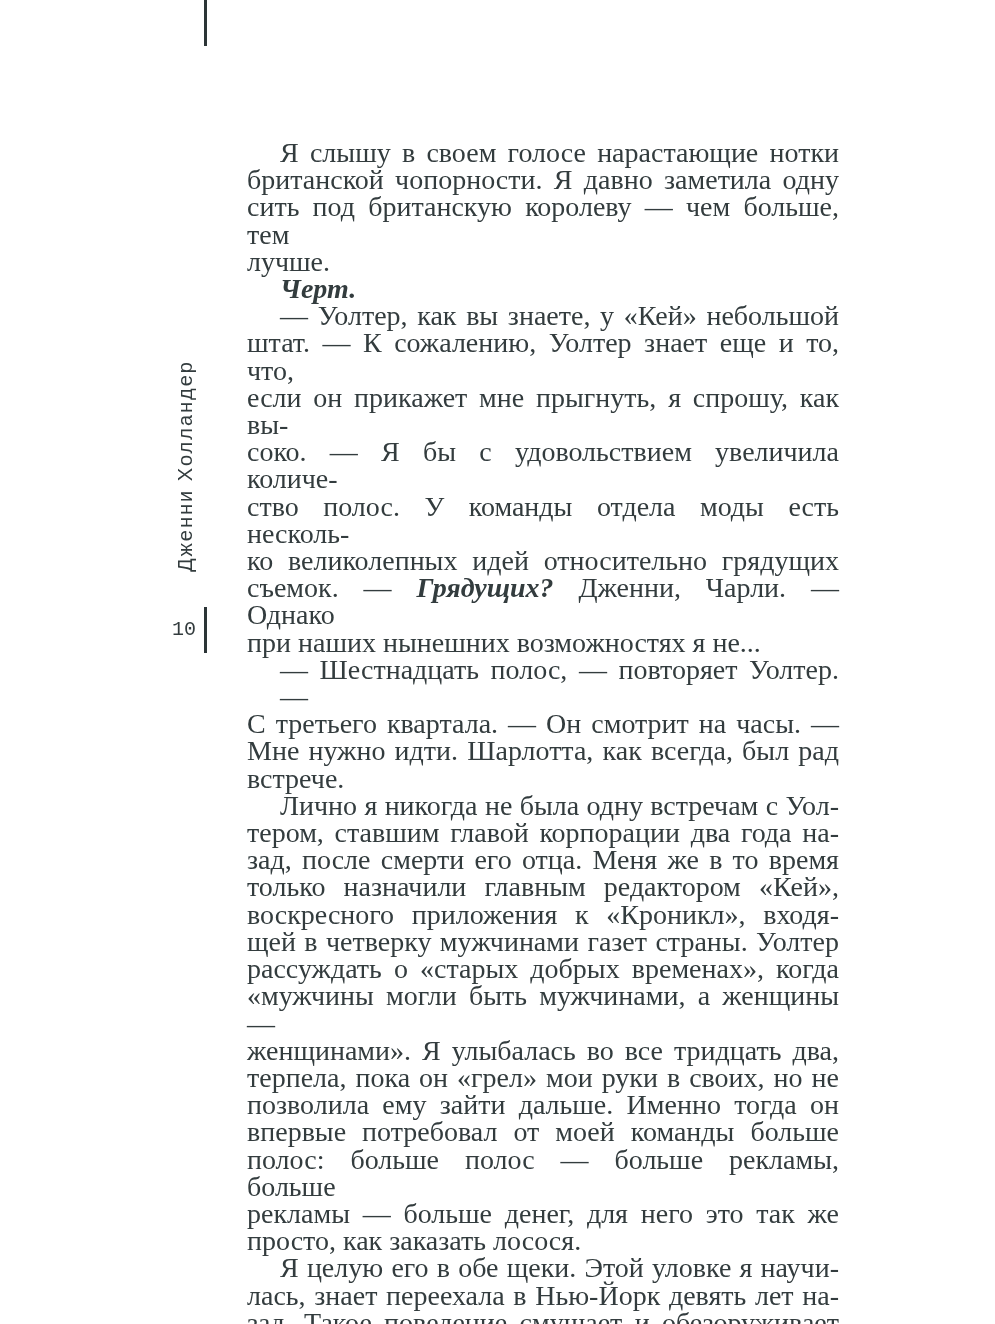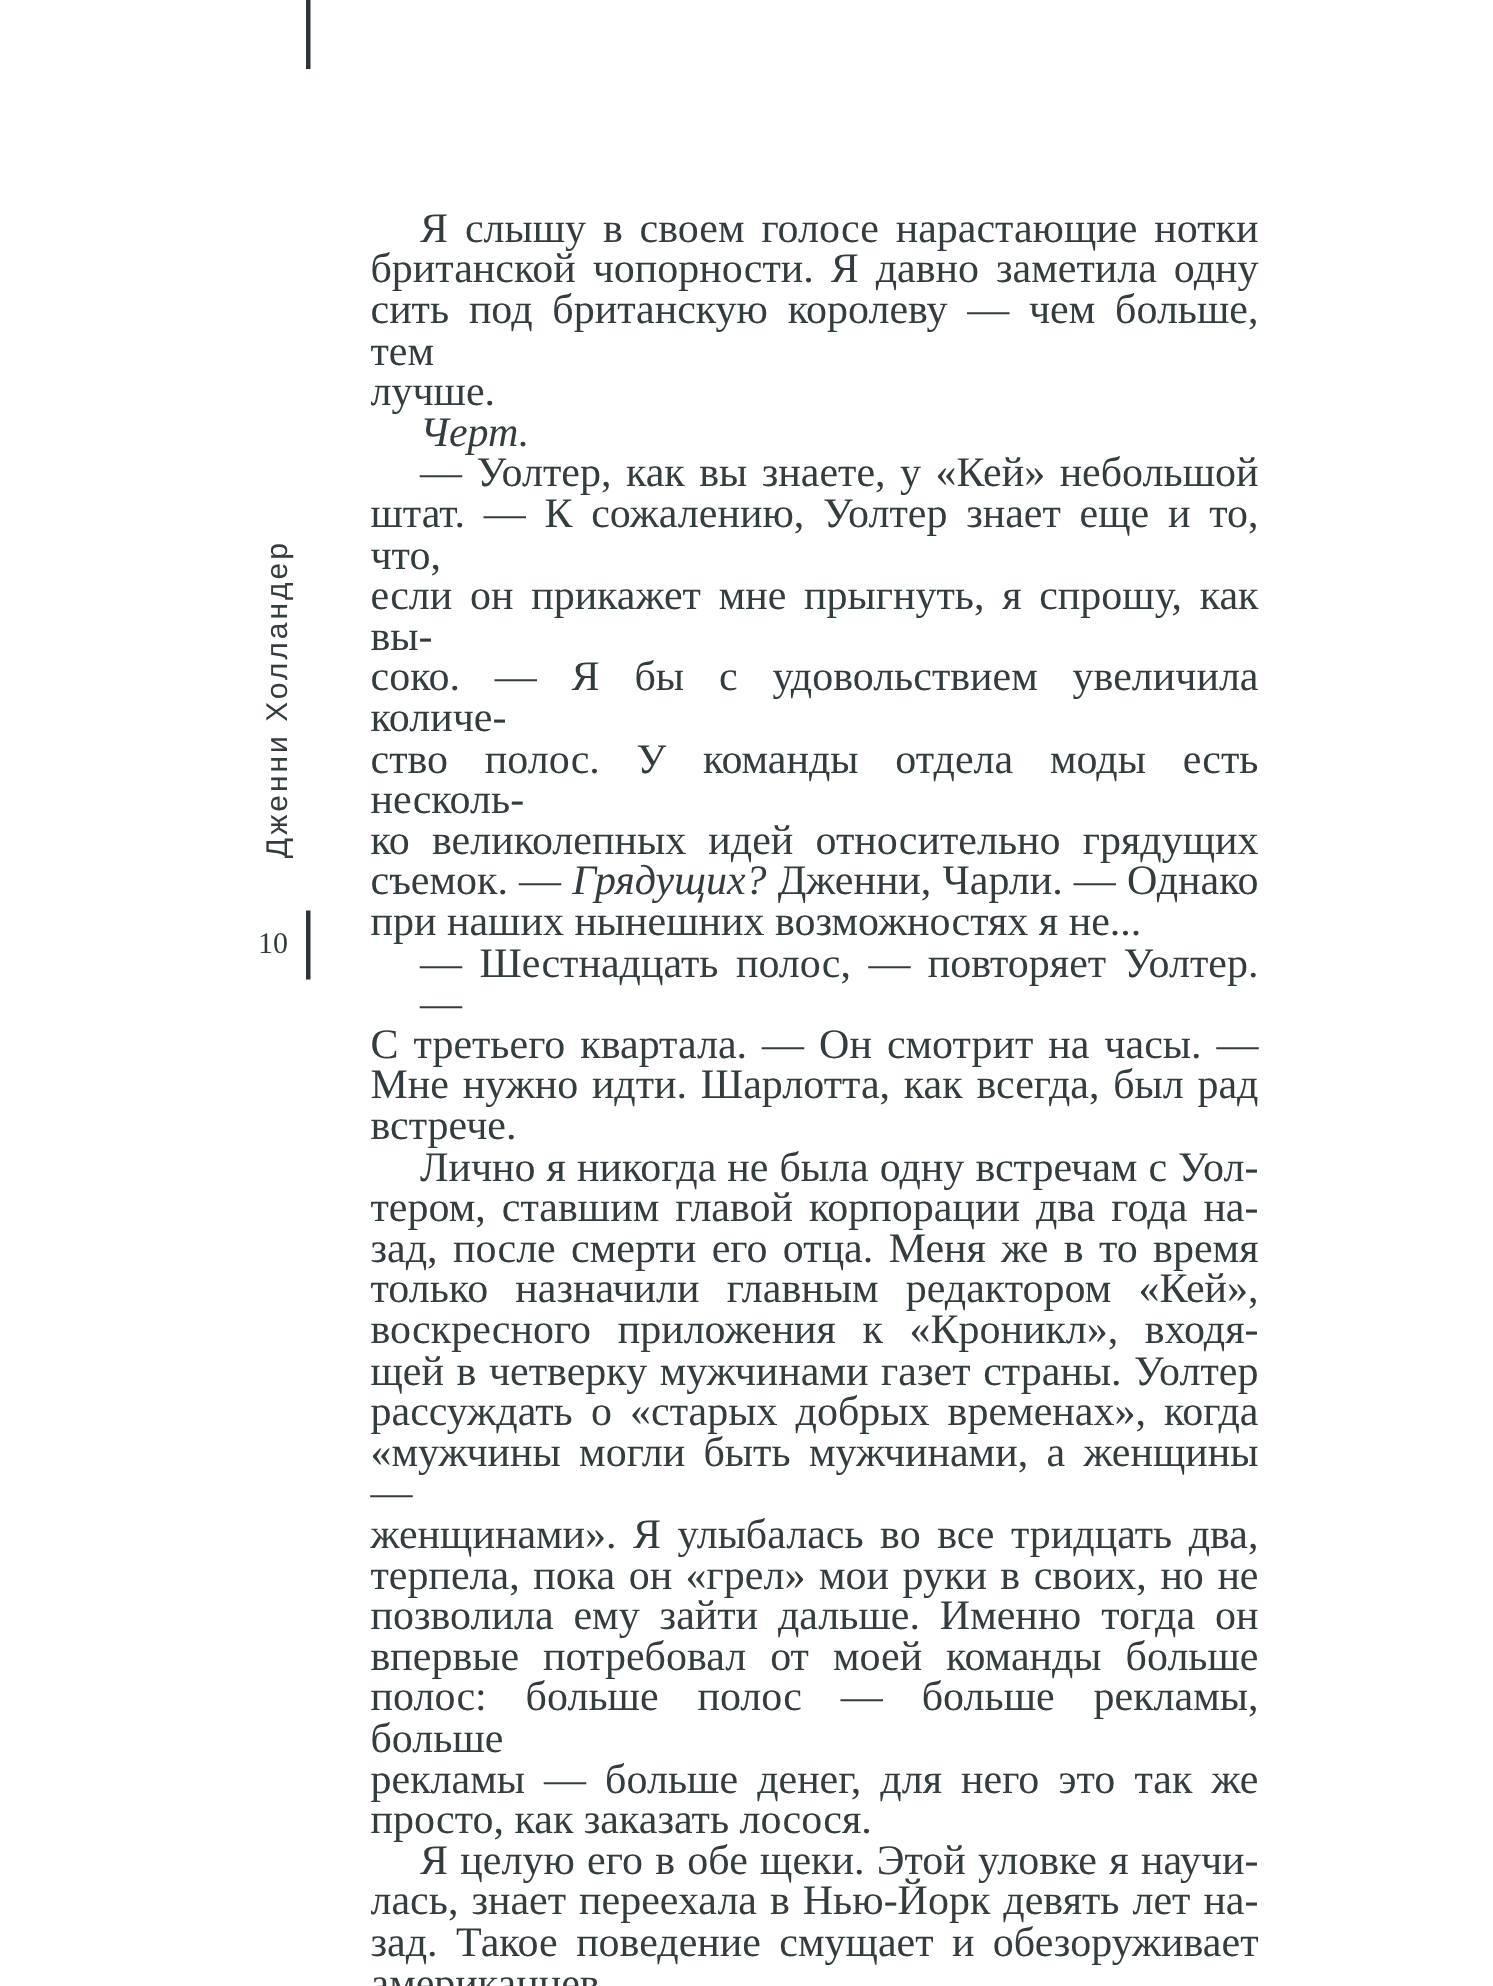--- a/index.html
+++ b/index.html
@@ -40,21 +40,21 @@
     font-family: "Liberation Sans", sans-serif;
     font-size: 20px;
     line-height: 25px;
     letter-spacing: 2px;
     color: var(--text-color, #2e3739);
   }
   .page-number {
     position: absolute;
     left: 172px;
     top: 618px;
-    font-family: Liberation Serif, serif;
+    font-family: Liberation Mono, monospace;
     font-size: 20px;
     color: var(--text-color, #2e3739);
   }
   .text-block {
     position: absolute;
     left: 247px;
     top: 139px;
     width: 592px;
     color: var(--text-color, #343d3f);
     font-size: 28px;
@@ -67,20 +67,21 @@
     text-justify: inter-word;
   }
   .line.last {
     text-align-last: left;
   }
   .line.first {
     padding-left: 33px;
   }
   .line em {
     font-style: italic;
+    font-weight: bold;
   }
 </style>
 </head>
 <body>
 
 <div class="page">
   <div class="rule rule-top"></div>
   <div class="author-vertical">Дженни Холландер</div>
   <div class="page-number">10</div>
   <div class="rule rule-pagenum"></div>

